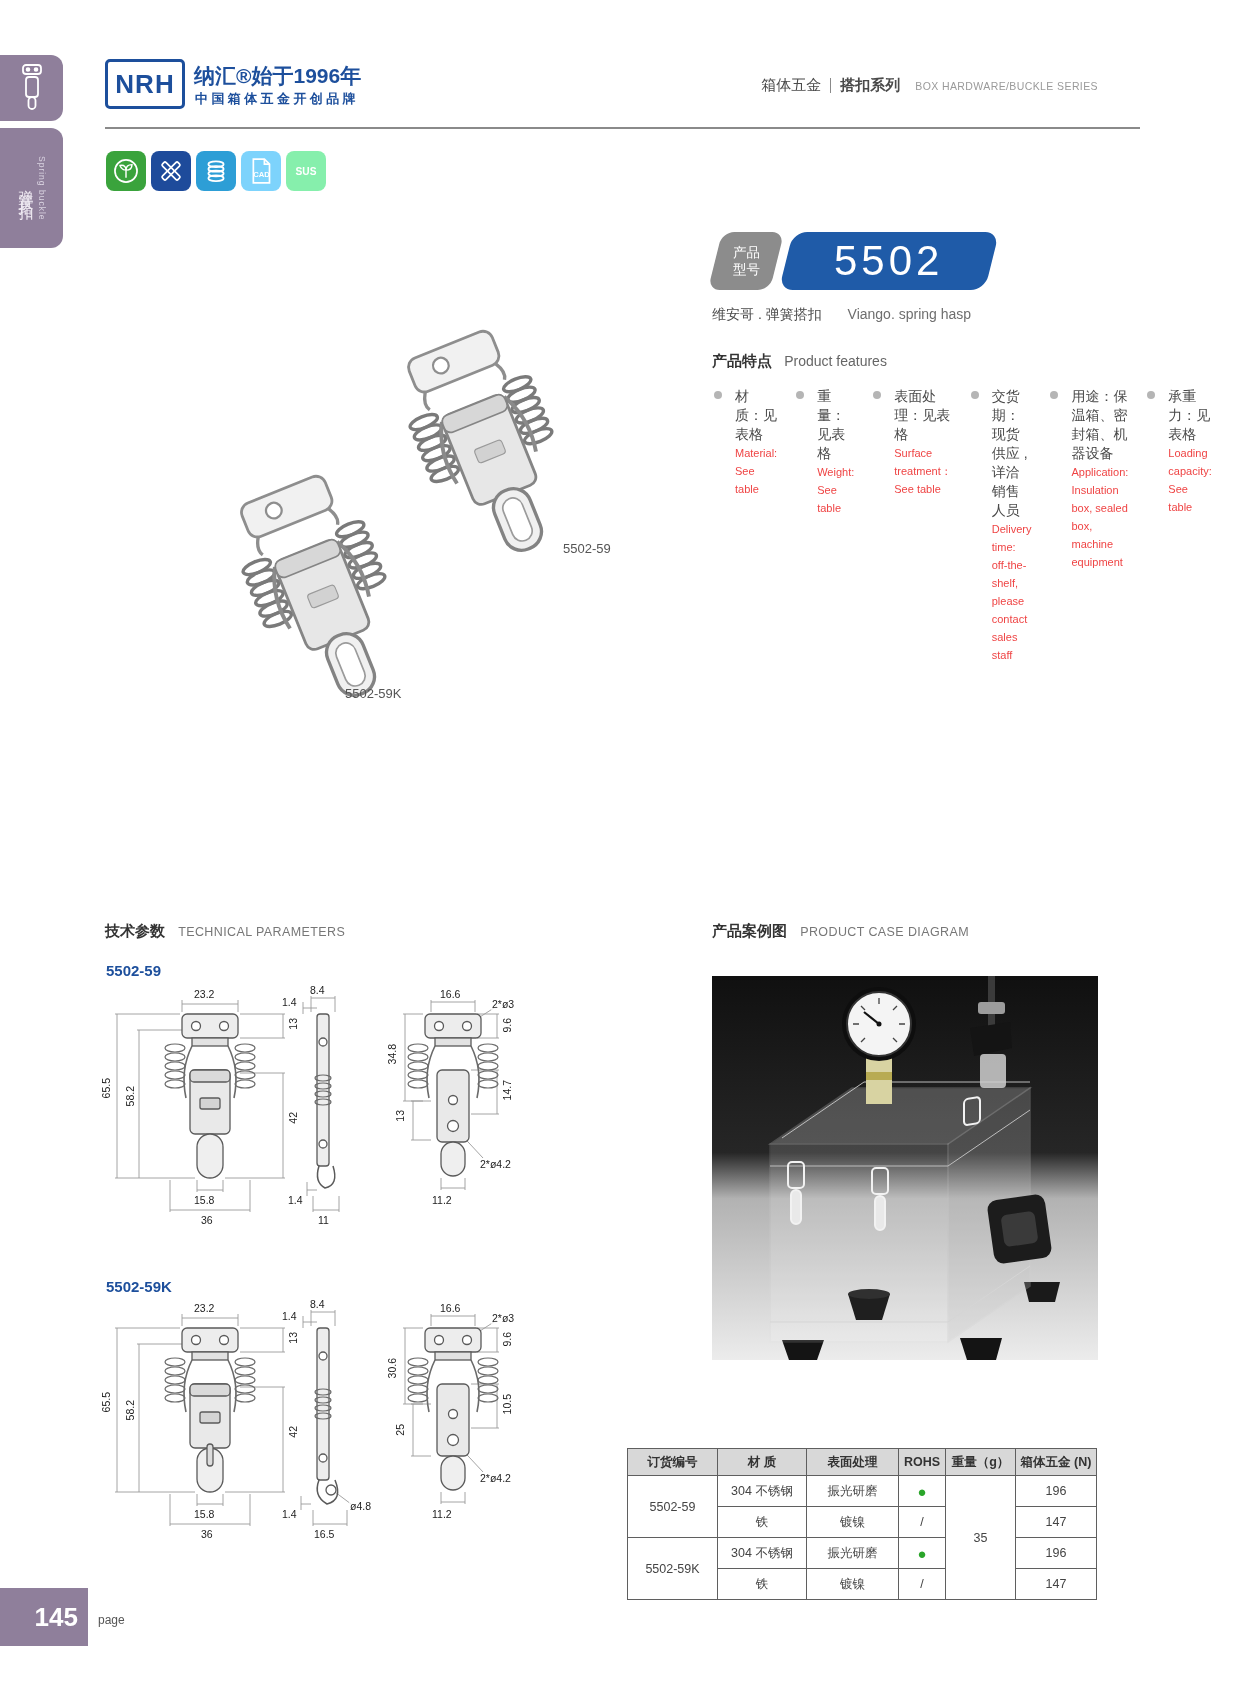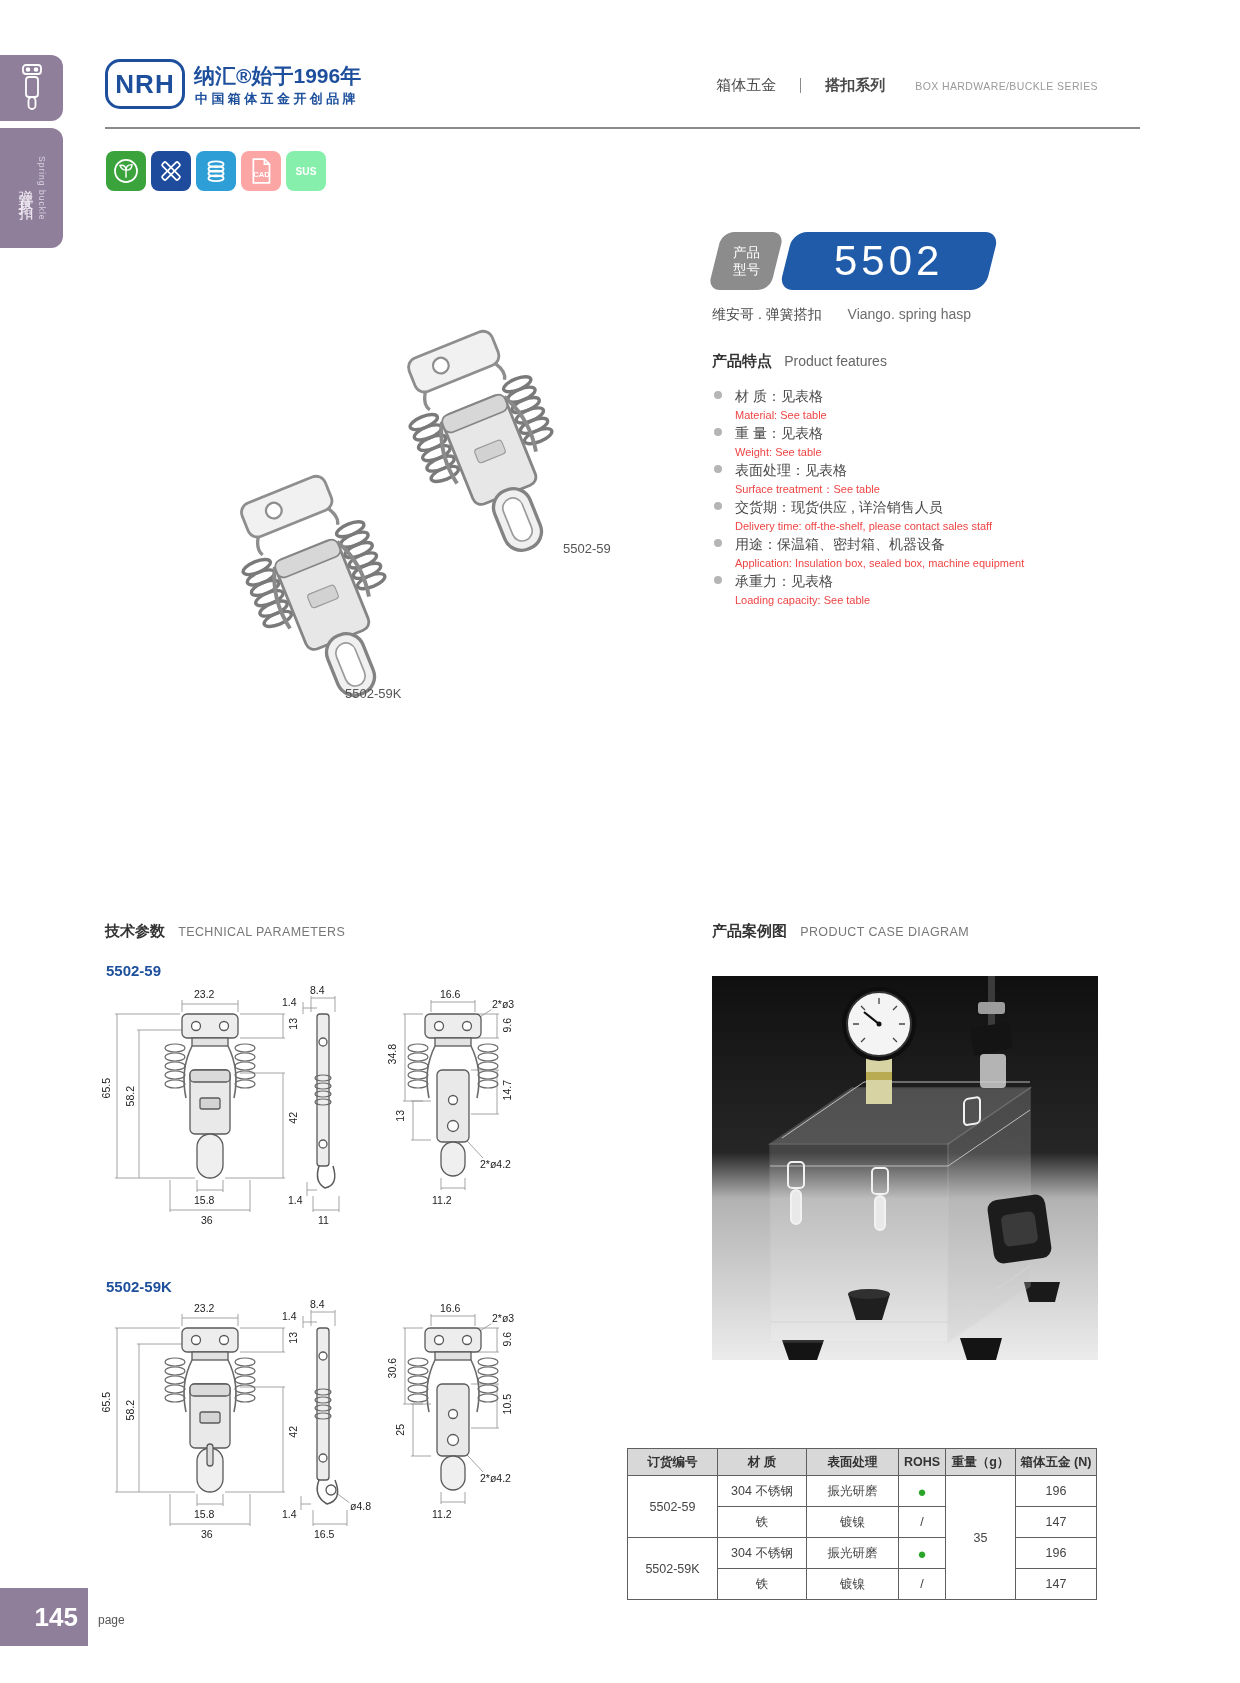--- a/index.html
+++ b/index.html
@@ -6,25 +6,25 @@
   .page{position:relative;width:1240px;height:1683px;background:#fff;overflow:hidden;
         font-family:"Liberation Sans",sans-serif;color:#333;}
   
   .side-tab{position:absolute;left:0;background:#8f7f9b;border-radius:0 12px 12px 0;}
   .side-tab.icon-tab{top:55px;width:63px;height:66px;display:flex;align-items:center;justify-content:center;}
   .side-tab.text-tab{top:128px;width:63px;height:120px;display:flex;align-items:center;justify-content:center;gap:2px;}
   .v-cn{writing-mode:vertical-rl;color:#efeaf2;font-size:15px;letter-spacing:5px;}
   .v-en{writing-mode:vertical-rl;transform:rotate(0deg);color:#d9d2e0;font-size:8.5px;letter-spacing:1px;}
   
   .logo-box{position:absolute;left:105px;top:59px;width:74px;height:44px;border:3px solid #1d4f9c;
-            border-radius:15px;display:flex;align-items:center;justify-content:center;
+            border-radius:5px;display:flex;align-items:center;justify-content:center;
             font-weight:bold;font-size:26px;color:#1d4f9c;letter-spacing:1px;}
   .brand1{position:absolute;left:194px;top:62px;font-size:21px;font-weight:bold;color:#1d4f9c;}
   .brand2{position:absolute;left:195px;top:90px;font-size:13px;font-weight:bold;color:#1d4f9c;letter-spacing:3.4px;}
-  .series{position:absolute;right:142px;top:76px;font-size:15px;color:#4a4a4a;display:flex;align-items:center;gap:24px;}
+  .series{position:absolute;right:142px;top:76px;font-size:15px;color:#4a4a4a;display:flex;align-items:center;gap:9px;}
   .series .sep{width:1px;height:15px;background:#8a8a8a;display:inline-block;}
   .series .en{font-size:10.5px;color:#9a9a9a;letter-spacing:.4px;margin-left:6px;}
   .head-rule{position:absolute;left:105px;top:127px;width:1035px;height:2px;background:#8a8a8a;}
   
   .icons{position:absolute;left:106px;top:151px;display:flex;gap:5px;}
   .cicon{width:40px;height:40px;border-radius:8px;display:flex;align-items:center;justify-content:center;}
   
   .product-area{position:absolute;left:95px;top:275px;width:540px;height:430px;}
   .img-label{position:absolute;font-size:13px;color:#555;}
   
@@ -34,21 +34,21 @@
   .badge-gray .inner{transform:skewX(14deg);text-align:center;}
   .badge-blue{position:absolute;left:786px;top:232px;width:206px;height:58px;background:#1f5ba8;
               transform:skewX(-14deg);border-radius:14px;display:flex;align-items:center;justify-content:center;}
   .badge-blue .inner{transform:skewX(14deg);color:#fff;font-size:42px;letter-spacing:4px;}
   .prod-title{position:absolute;left:712px;top:306px;font-size:14px;color:#4a4a4a;}
   .prod-title .en{color:#6e6e6e;margin-left:22px;}
   
   .features{position:absolute;left:712px;top:352px;width:430px;}
   .feat-head{font-size:15px;font-weight:bold;color:#333;}
   .feat-head .en{font-weight:normal;font-size:14px;color:#666;margin-left:8px;}
-  .feat-list{margin-top:16px;display:flex;flex-direction:column;}
+  .feat-list{margin-top:16px;display:flex;flex-direction:row;gap:17px;}
   .feat-item{position:relative;padding-left:23px;}
   .feat-item .dotb{position:absolute;left:2px;top:4px;width:8px;height:8px;border-radius:50%;background:#b5b5b5;}
   .feat-item .cn{font-size:14px;color:#4a4a4a;line-height:19px;}
   .feat-item .en{font-size:11px;color:#ef4444;line-height:18px;}
   
   .sec-head{position:absolute;font-size:15px;font-weight:bold;color:#333;}
   .sec-head .en{font-weight:normal;font-size:12.5px;color:#777;margin-left:9px;letter-spacing:.4px;}
   .model-label{position:absolute;font-size:15px;font-weight:bold;color:#1d4f9c;}
   
   .drawing{position:absolute;width:545px;height:262px;text-align:right;}
@@ -115,21 +115,21 @@
       </svg>
     </div>
     <div class="cicon" style="background:#2d9ed6">
       <svg width="34" height="34" viewBox="0 0 40 40" fill="none" stroke="#fff" stroke-width="2">
         <ellipse cx="20" cy="12" rx="9" ry="3.4"></ellipse>
           <ellipse cx="20" cy="17.5" rx="9" ry="3.4"></ellipse>
         <ellipse cx="20" cy="23" rx="9" ry="3.4"></ellipse>
           <ellipse cx="20" cy="28.5" rx="9" ry="3.4"></ellipse>
       </svg>
     </div>
-    <div class="cicon" style="background:#fca5a5">
+    <div class="cicon" style="background:#7dd3fc">
       <svg width="34" height="34" viewBox="0 0 40 40">
         <path d="M11 6 h13 l6 6 v22 h-19 z" fill="none" stroke="#fff" stroke-width="2"></path>
         <path d="M24 6 v6 h6" fill="none" stroke="#fff" stroke-width="2"></path>
         <text x="20.5" y="27" font-size="9" fill="#fff" text-anchor="middle" font-weight="bold">CAD</text>
       </svg>
     </div>
     <div class="cicon" style="background:#86efac">
       <svg width="34" height="34" viewBox="0 0 40 40">
         <text x="20" y="25" font-size="12" fill="#fff" text-anchor="middle" font-weight="bold">SUS</text>
       </svg>

